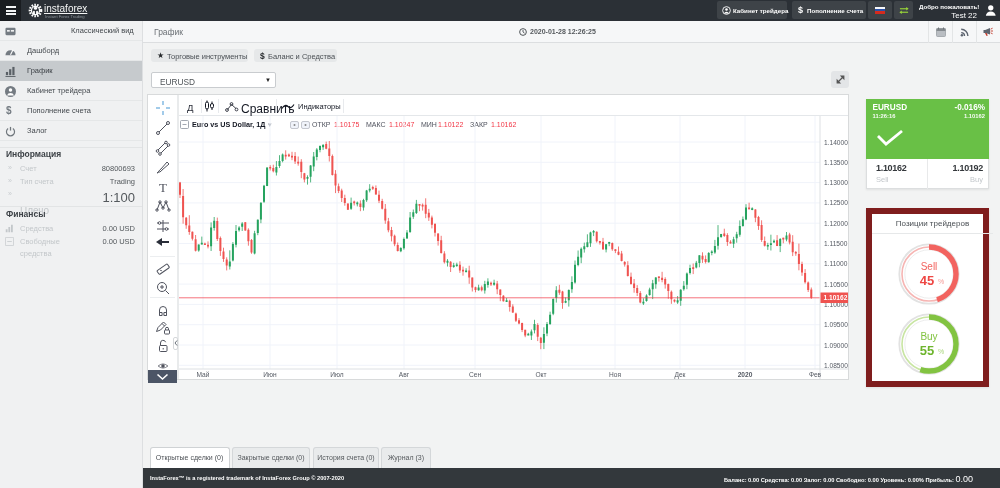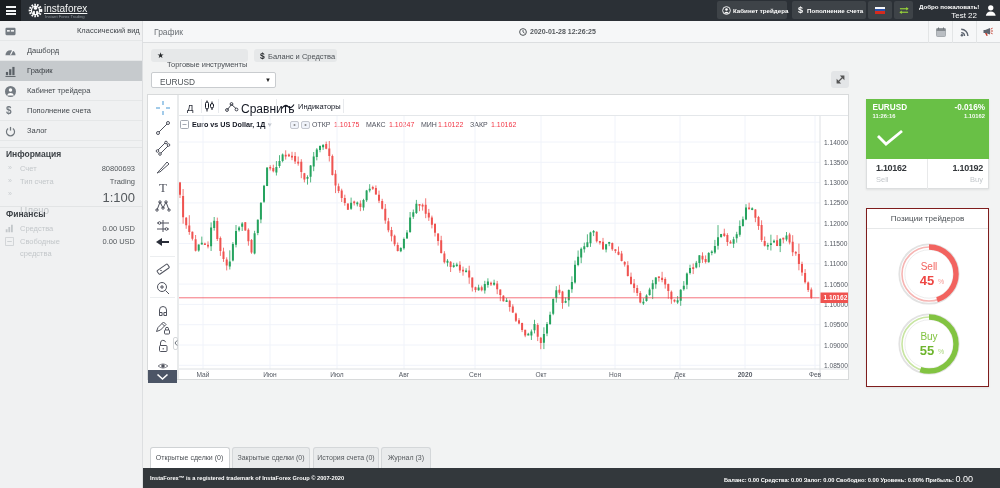--- a/index.html
+++ b/index.html
@@ -65,21 +65,21 @@
   <div class="abs" style="left:0;top:40px;width:142px;height:20px;background:#c6cacd;"></div>
   <div class="abs" style="left:0;top:60px;width:142px;height:20px;border-bottom:1px solid #e5e7e8;"></div>
   <div class="abs" style="left:0;top:80px;width:142px;height:20px;border-bottom:1px solid #e5e7e8;"></div>
   <div class="abs" style="left:0;top:100px;width:142px;height:20px;border-bottom:1px solid #e5e7e8;"></div>
 
   <svg class="abs" style="left:5px;top:5.5px" width="11" height="9" viewBox="0 0 12 9">
       <rect x="0.5" y="0.5" width="11" height="8" rx="1.2" fill="#747b82"></rect>
       <rect x="2.2" y="3" width="3" height="1.6" fill="#fff"></rect>
       <rect x="6.4" y="3" width="3.4" height="1.6" fill="#fff"></rect>
     </svg>
-  <span class="abs" style="left:33px;top:5px;font-size:7.5px;color:#43484d;padding-left:44px;">Классический вид</span>
+  <span class="abs" style="left:27px;top:5px;font-size:7.5px;color:#43484d;padding-left:44px;">Классический вид</span>
 
   <svg class="abs" style="left:5px;top:26px" width="11" height="9" viewBox="0 0 12 9">
       <path d="M0.5 8.5 a5.5 5.5 0 0 1 11 0z" fill="#747b82"></path>
       <line x1="6" y1="8" x2="8.8" y2="2.5" stroke="#fff" stroke-width="1.2"></line>
     </svg>
   <span class="abs" style="left:27px;top:25px;font-size:7.5px;color:#43484d;">Дашборд</span>
 
   <svg class="abs" style="left:5px;top:44.5px" width="11" height="11" viewBox="0 0 12 12">
       <g fill="#5a6066">
         <rect x="1" y="6.5" width="2.4" height="3.5"></rect>
@@ -169,21 +169,21 @@
   <svg class="abs" style="left:840px;top:6px" width="11" height="10" viewBox="0 0 11 10">
       <path d="M1 3.5 L7 1 V7.5 L1 5.5z" fill="#5d646e"></path>
       <rect x="0.5" y="3" width="1.8" height="3" fill="#5d646e"></rect>
       <path d="M2 6 L3.5 9 L4.8 8.6 L3.6 6z" fill="#c0392b"></path>
       <path d="M7.6 2.2 L9.6 1.2 M7.6 4 L10 4 M7.6 5.8 L9.6 6.8" stroke="#c0392b" stroke-width="0.9"></path>
     </svg>
 </div>
 
 <div class="abs" style="left:151px;top:48.5px;width:97px;height:13.5px;background:#e6e8e9;border-radius:3px;">
   <span class="abs" style="left:6px;top:2px;font-size:8px;color:#26292c;">★</span>
-  <span class="abs" style="left:16px;top:3.5px;font-size:7.5px;color:#4a4f54;white-space:nowrap;margin-top:8px;">Торговые инструменты</span>
+  <span class="abs" style="left:16px;top:3.5px;font-size:7.5px;color:#4a4f54;white-space:nowrap;">Торговые инструменты</span>
 </div>
 <div class="abs" style="left:254px;top:48.5px;width:83px;height:13.5px;background:#e6e8e9;border-radius:3px;">
   <span class="abs" style="left:6px;top:2px;font-size:8.5px;font-weight:bold;color:#26292c;">$</span>
   <span class="abs" style="left:14px;top:3.5px;font-size:7.5px;color:#4a4f54;white-space:nowrap;">Баланс и Средства</span>
 </div>
 
 <div class="abs" style="left:151px;top:72px;width:125px;height:16px;background:#fff;border:1px solid #c9cccf;border-radius:2px;">
   <span class="abs" style="left:8px;top:3.5px;font-size:8.3px;color:#4f5458;">EURUSD</span>
   <span class="abs" style="left:113px;top:4px;font-size:6px;color:#222;">▼</span>
 </div>
@@ -432,21 +432,21 @@
   <svg class="abs" style="left:10px;top:30px" width="28" height="17" viewBox="0 0 28 17">
       <path d="M2 7 L10 15 L26 2" stroke="#fff" stroke-width="2.8" fill="none"></path>
     </svg>
 </div>
 <div class="abs" style="left:927px;top:159px;width:1px;height:30px;background:#e8e9ea;"></div>
 <span class="abs" style="left:876px;top:163px;font-size:9px;font-weight:bold;color:#33373b;letter-spacing:-0.3px;">1.10162</span>
 <span class="abs" style="left:876px;top:175px;font-size:7.5px;color:#c3c7cb;">Sell</span>
 <div class="abs" style="left:866px;top:163px;width:117px;text-align:right;font-size:9px;font-weight:bold;color:#33373b;letter-spacing:-0.3px;">1.10192</div>
 <div class="abs" style="left:866px;top:175px;width:117px;text-align:right;font-size:7.5px;color:#c3c7cb;">Buy</div>
 
-<div class="abs" style="left:866px;top:207.5px;width:123px;height:179px;background:#fff;border:1px solid #7f1d1d;box-shadow:0 1px 2px rgba(0,0,0,0.08);">
+<div class="abs" style="left:866px;top:207.5px;width:123px;height:179px;background:#fff;border:6px solid #7f1d1d;box-shadow:0 1px 2px rgba(0,0,0,0.08);">
   <div class="abs" style="left:0;top:0;width:121px;height:20px;border-bottom:1px solid #e6e8e9;text-align:center;">
     <div style="font-size:8px;color:#4a4f54;line-height:20px;">Позиции трейдеров</div>
   </div>
 </div>
 <svg class="abs" style="left:897.5px;top:242.5px" width="62" height="62" viewBox="0 0 62 62">
   <circle cx="31" cy="31" r="29.7" fill="none" stroke="#e2e2e2" stroke-width="1.8"></circle>
   <circle cx="31" cy="31" r="24.2" fill="none" stroke="#ededed" stroke-width="1"></circle>
   <circle cx="31" cy="31" r="27" fill="none" stroke="#f6b5b3" stroke-width="1.6"></circle>
   <circle cx="31" cy="31" r="27" fill="none" stroke="#f2635f" stroke-width="5.4" stroke-dasharray="76.34 93.30" transform="rotate(-90 31 31)"></circle>
   <text x="31" y="27" font-size="10" fill="#f2635f" text-anchor="middle" font-family="'Liberation Sans',sans-serif">Sell</text>

